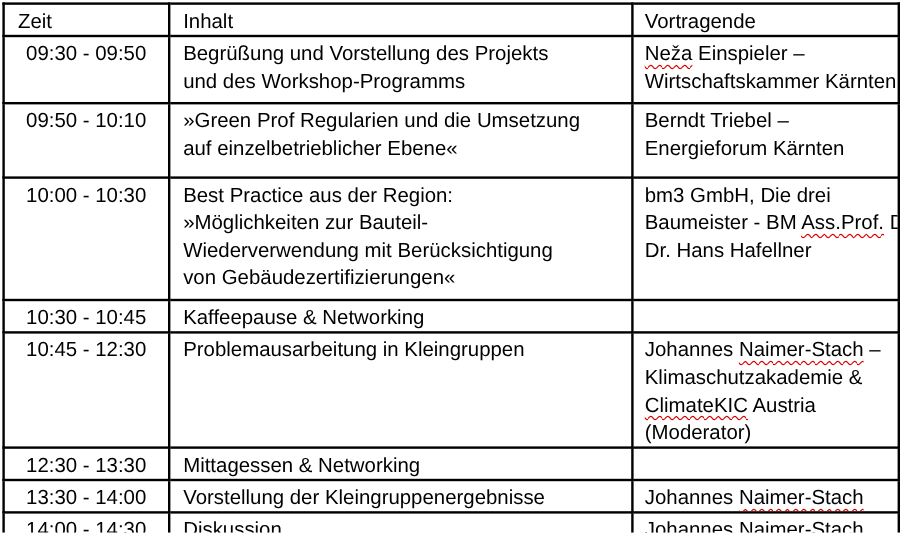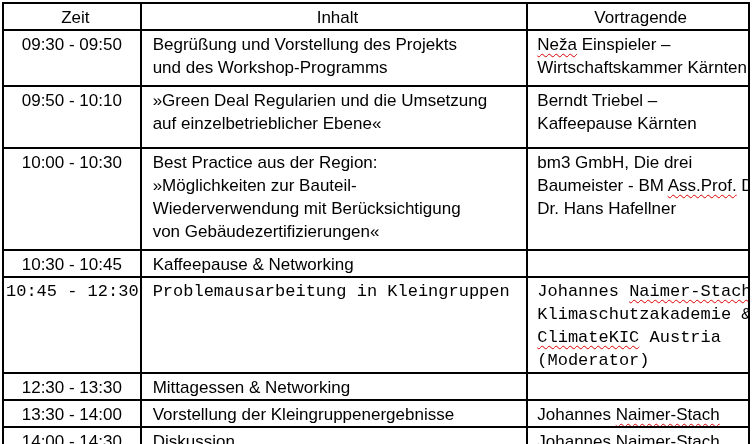--- a/index.html
+++ b/index.html
@@ -23,30 +23,30 @@
   th,td{
     border:2px solid #000000;
     vertical-align:top;
     font-size:17px;
     line-height:23px;
     font-weight:400;
     text-align:left;
     padding:2px 4px 0 11px;
     overflow:hidden;
   }
-  th{font-weight:400;text-align:center;}
+  th{font-weight:400;}
   th.col-vortragende, td.vortragende{padding-left:9px;}
   td.zeit{text-align:center;padding-left:2px;padding-right:2px;white-space:nowrap;}
   .line{white-space:nowrap;}
   thead tr{height:26px;}
   tbody tr:nth-child(1){height:56px;}
   tbody tr:nth-child(2){height:62px;padding-left:27px;}
   tbody tr:nth-child(3){height:102px;}
   tbody tr:nth-child(4){height:25px;}
-  tbody tr:nth-child(5){height:96px;font-family:Liberation Mono, monospace;}
+  tbody tr:nth-child(5){height:96px;}
   tbody tr:nth-child(6){height:24px;margin-left:32px;}
   tbody tr:nth-child(7){height:24px;}
   tbody tr:nth-child(8){height:25px;}
   .sp{
     text-decoration-line:underline;
     text-decoration-style:wavy;
     text-decoration-color:#dd0000;
     text-decoration-thickness:1px;
     text-underline-offset:3px;
     text-decoration-skip-ink:none;
@@ -78,26 +78,26 @@
             <div class="line"><span>und des Workshop-Programms</span></div>
           </td>
           <td class="vortragende">
             <div class="line"><span class="sp">Neža</span><span> Einspieler –</span></div>
             <div class="line"><span>Wirtschaftskammer Kärnten</span></div>
           </td>
         </tr>
         <tr>
           <td class="zeit">09:50 - 10:10</td>
           <td class="inhalt">
-            <div class="line"><span>»Green Deal Regularien und die Umsetzung</span></div>
+            <div class="line"><span>»Green Prof Regularien und die Umsetzung</span></div>
             <div class="line"><span>auf einzelbetrieblicher Ebene«</span></div>
           </td>
           <td class="vortragende">
             <div class="line"><span>Berndt Triebel –</span></div>
-            <div class="line"><span>Kaffeepause Kärnten</span></div>
+            <div class="line"><span>Energieforum Kärnten</span></div>
           </td>
         </tr>
         <tr>
           <td class="zeit">10:00 - 10:30</td>
           <td class="inhalt">
             <div class="line"><span>Best Practice aus der Region:</span></div>
             <div class="line"><span>»Möglichkeiten zur Bauteil-</span></div>
             <div class="line"><span>Wiederverwendung mit Berücksichtigung</span></div>
             <div class="line"><span>von Gebäudezertifizierungen«</span></div>
           </td>

